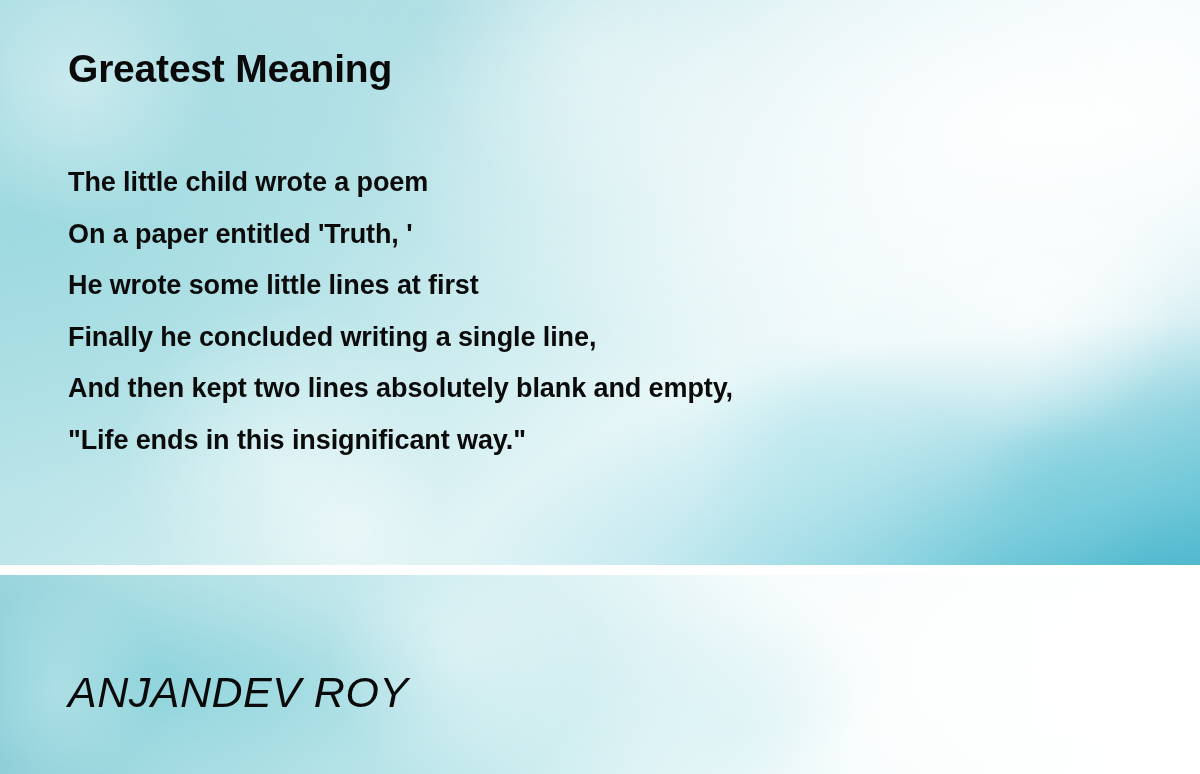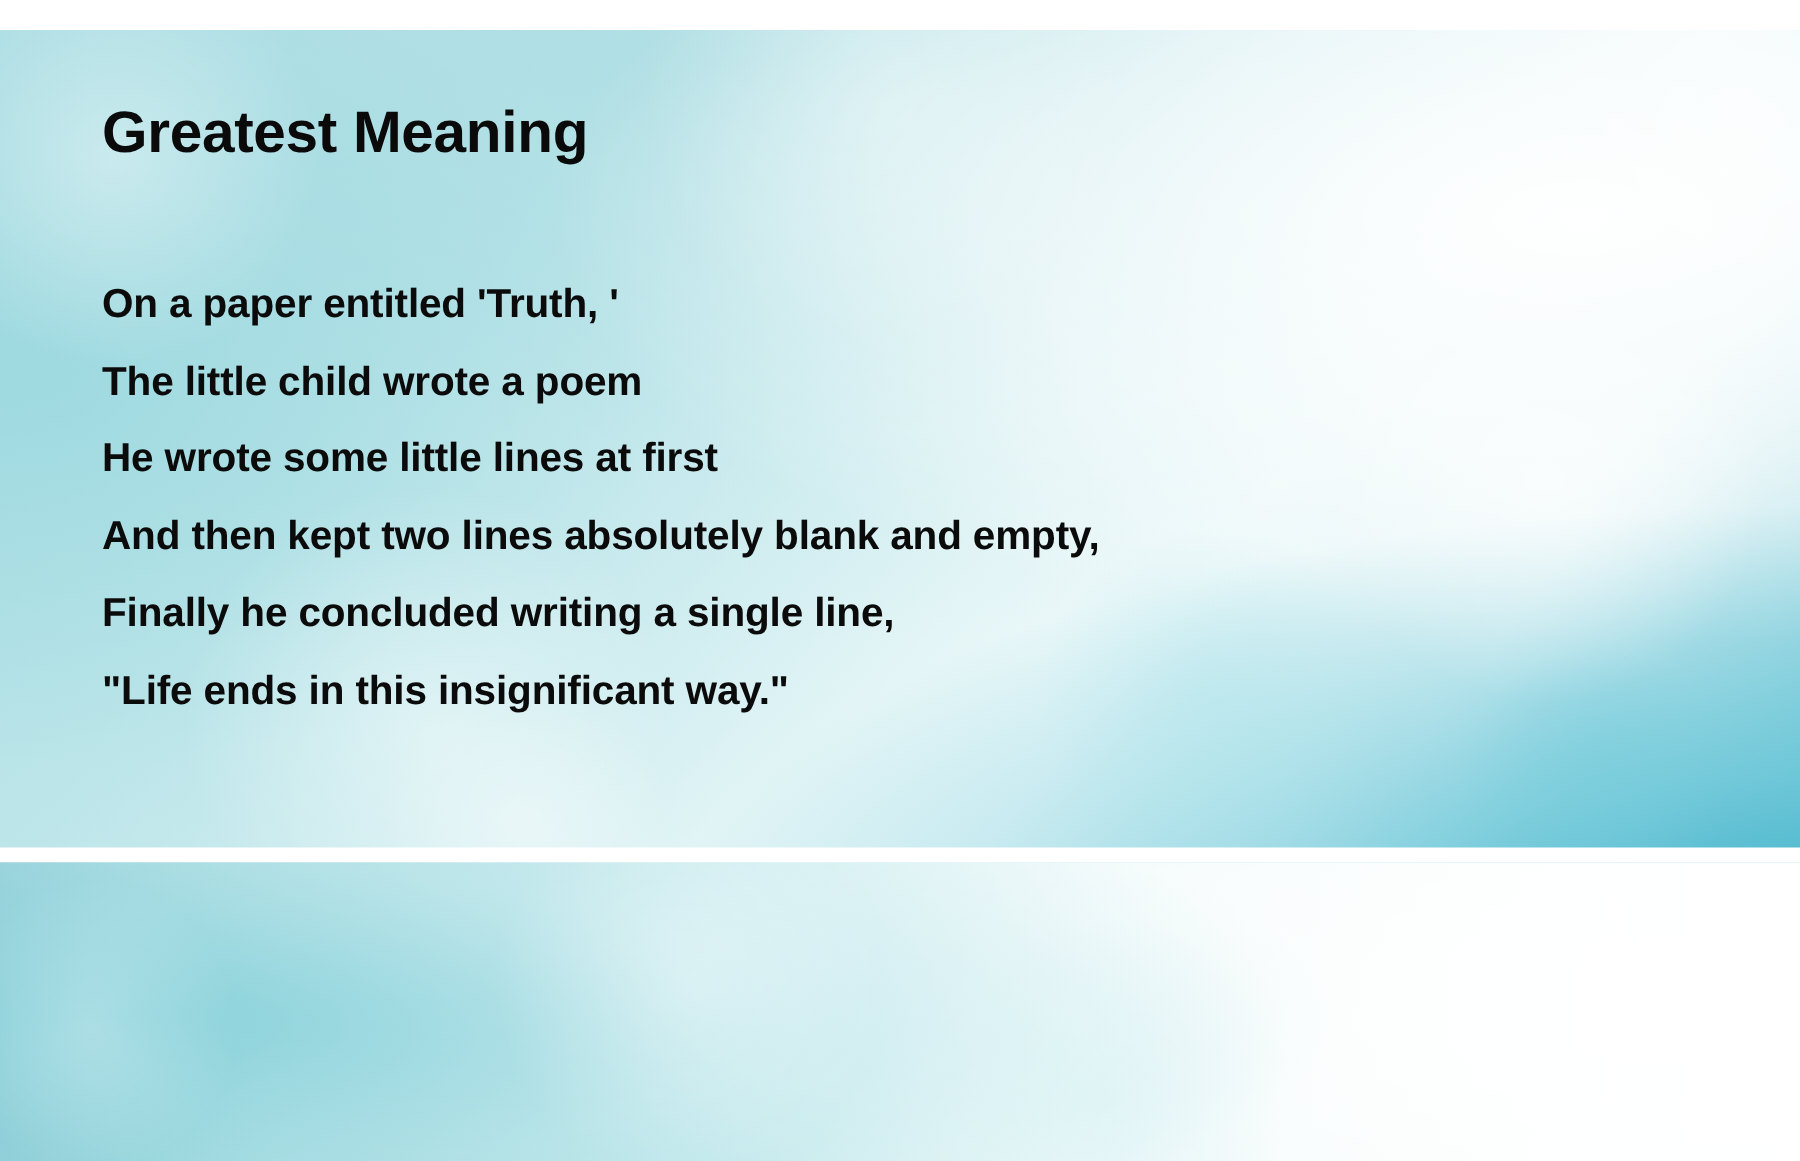--- a/index.html
+++ b/index.html
@@ -28,21 +28,20 @@
     width: 1200px;
     height: 570px;
     overflow: hidden;
     
     background:
       radial-gradient(115% 95% at 100% 108%,  rgba(60,175,200,0.95) 0%,  rgba(70,185,207,0.55) 22%, rgba(120,205,220,0.0) 55%),
       radial-gradient(80% 70% at 88% 22%,     rgba(255,255,255,0.97) 0%,  rgba(255,255,255,0.55) 40%, rgba(255,255,255,0.0) 72%),
       radial-gradient(70% 90% at 2% 40%,      rgba(150,215,222,0.75) 0%,  rgba(175,225,230,0.25) 52%, rgba(200,235,238,0.0) 80%),
       radial-gradient(90% 80% at 40% 4%,      rgba(160,215,222,0.55) 0%,  rgba(190,228,233,0.15) 55%, rgba(210,238,240,0.0) 85%),
       linear-gradient(128deg, #a9dce2 0%, #bfe6ea 26%, #daf1f3 48%, #eef9fa 66%, #e3f4f6 80%, #8fd2de 100%);
-    margin-top: 20px;
   }
 
   
   .bokeh {
     position: absolute;
     border-radius: 50%;
     pointer-events: none;
   }
   .bk1 { left: -70px;  top: -60px;  width: 290px; height: 290px; background: radial-gradient(circle, rgba(255,255,255,0.40) 0%, rgba(255,255,255,0) 68%); }
   .bk2 { left: 120px;  top: 300px;  width: 330px; height: 330px; background: radial-gradient(circle, rgba(255,255,255,0.42) 0%, rgba(255,255,255,0) 70%); }
@@ -142,33 +141,34 @@
     <div class="bokeh bk4"></div>
     <div class="bokeh bk2"></div>
     <div class="bokeh bk7"></div>
     <div class="bokeh bk3"></div>
     <div class="bokeh bk5"></div>
 
     <div class="poem-inner">
       <h1 id="poem-title">Greatest Meaning</h1>
 
       <div id="poem-body">
+        <div class="poem-line">The little child wrote a poem</div>
         <div class="poem-line">On a paper entitled 'Truth, '</div>
-        <div class="poem-line">The little child wrote a poem</div>
         <div class="poem-line">He wrote some little lines at first</div>
+        <div class="poem-line">Finally he concluded writing a single line,</div>
         <div class="poem-line">And then kept two lines absolutely blank and empty,</div>
-        <div class="poem-line">Finally he concluded writing a single line,</div>
         <div class="poem-line">"Life ends in this insignificant way."</div>
       </div>
     </div>
   </div>
 
   <div class="panel-gap"></div>
 
   <div class="author-panel">
     <div class="bokeh abk1"></div>
     <div class="bokeh abk4"></div>
     <div class="bokeh abk2"></div>
     <div class="bokeh abk3"></div>
   </div>
 
+  <div id="author-name">ANJANDEV ROY</div>
 
 </div>
 
 </body></html>

